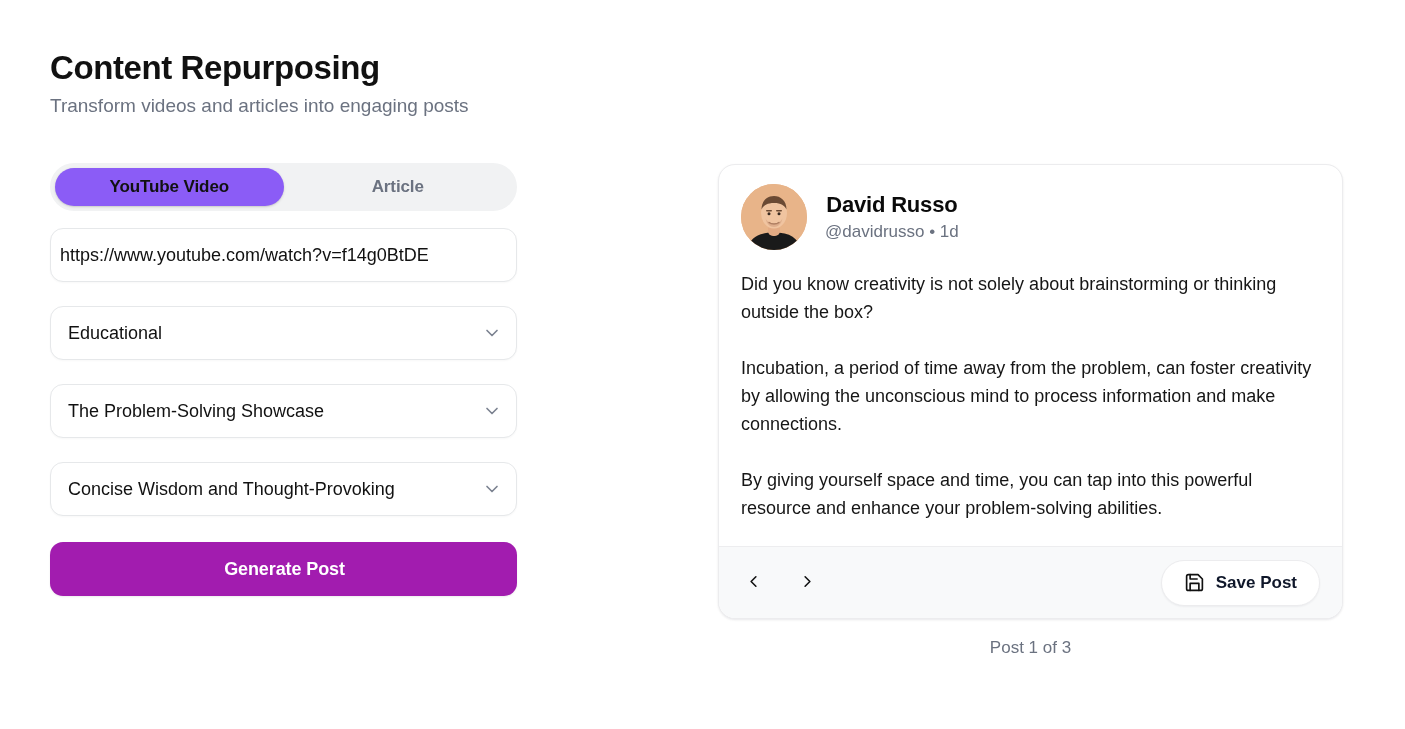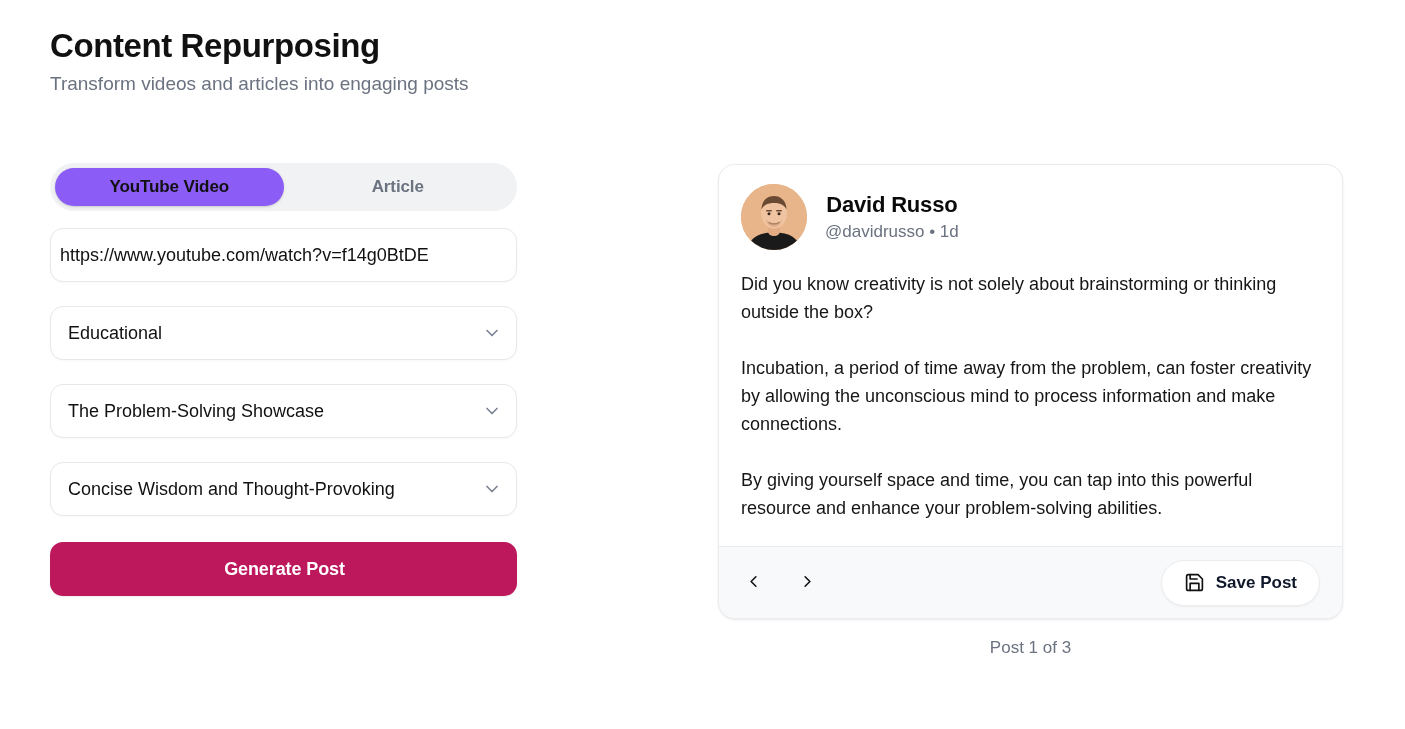--- a/index.html
+++ b/index.html
@@ -6,21 +6,21 @@
   html, body {
     margin: 0; padding: 0;
     width: 1405px; height: 729px;
     background: #ffffff;
     font-family: "Liberation Sans", sans-serif;
     -webkit-font-smoothing: antialiased;
   }
   .page { position: relative; width: 1405px; height: 729px; overflow: hidden; }
 
   
-  .header { position: absolute; left: 50px; top: 26px; }
+  .header { position: absolute; left: 50px; top: 48px; }
   .page-title {
     font-size: 33px; font-weight: 700; color: #111111;
     letter-spacing: -0.4px; line-height: 40px; margin: 0;
   }
   .page-subtitle {
     font-size: 19px; color: #6b7280; line-height: 26px;
     margin: 5px 0 0 0; font-weight: 400;
   }
 
   
@@ -65,21 +65,21 @@
   }
   .chev {
     position: absolute; right: 15px; top: 50%;
     transform: translateY(-50%);
     width: 20px; height: 20px; pointer-events: none;
   }
   .chev svg { display: block; }
 
   .generate-btn {
     width: 467px; height: 54px; margin-top: 26px;
-    background: #be185d; color: #ffffff;
+    background: #a21caf; color: #ffffff;
     border: 0; border-radius: 13px; cursor: pointer;
     font-family: "Liberation Sans", sans-serif;
     font-size: 18px; font-weight: 700; letter-spacing: -0.1px;
     display: flex; align-items: center; justify-content: center;
     box-shadow: 0 1px 2px rgba(0,0,0,0.08);
     padding-left: 8px;
   }
 
   
   .post-col { position: absolute; left: 718px; top: 164px; width: 625px; }

